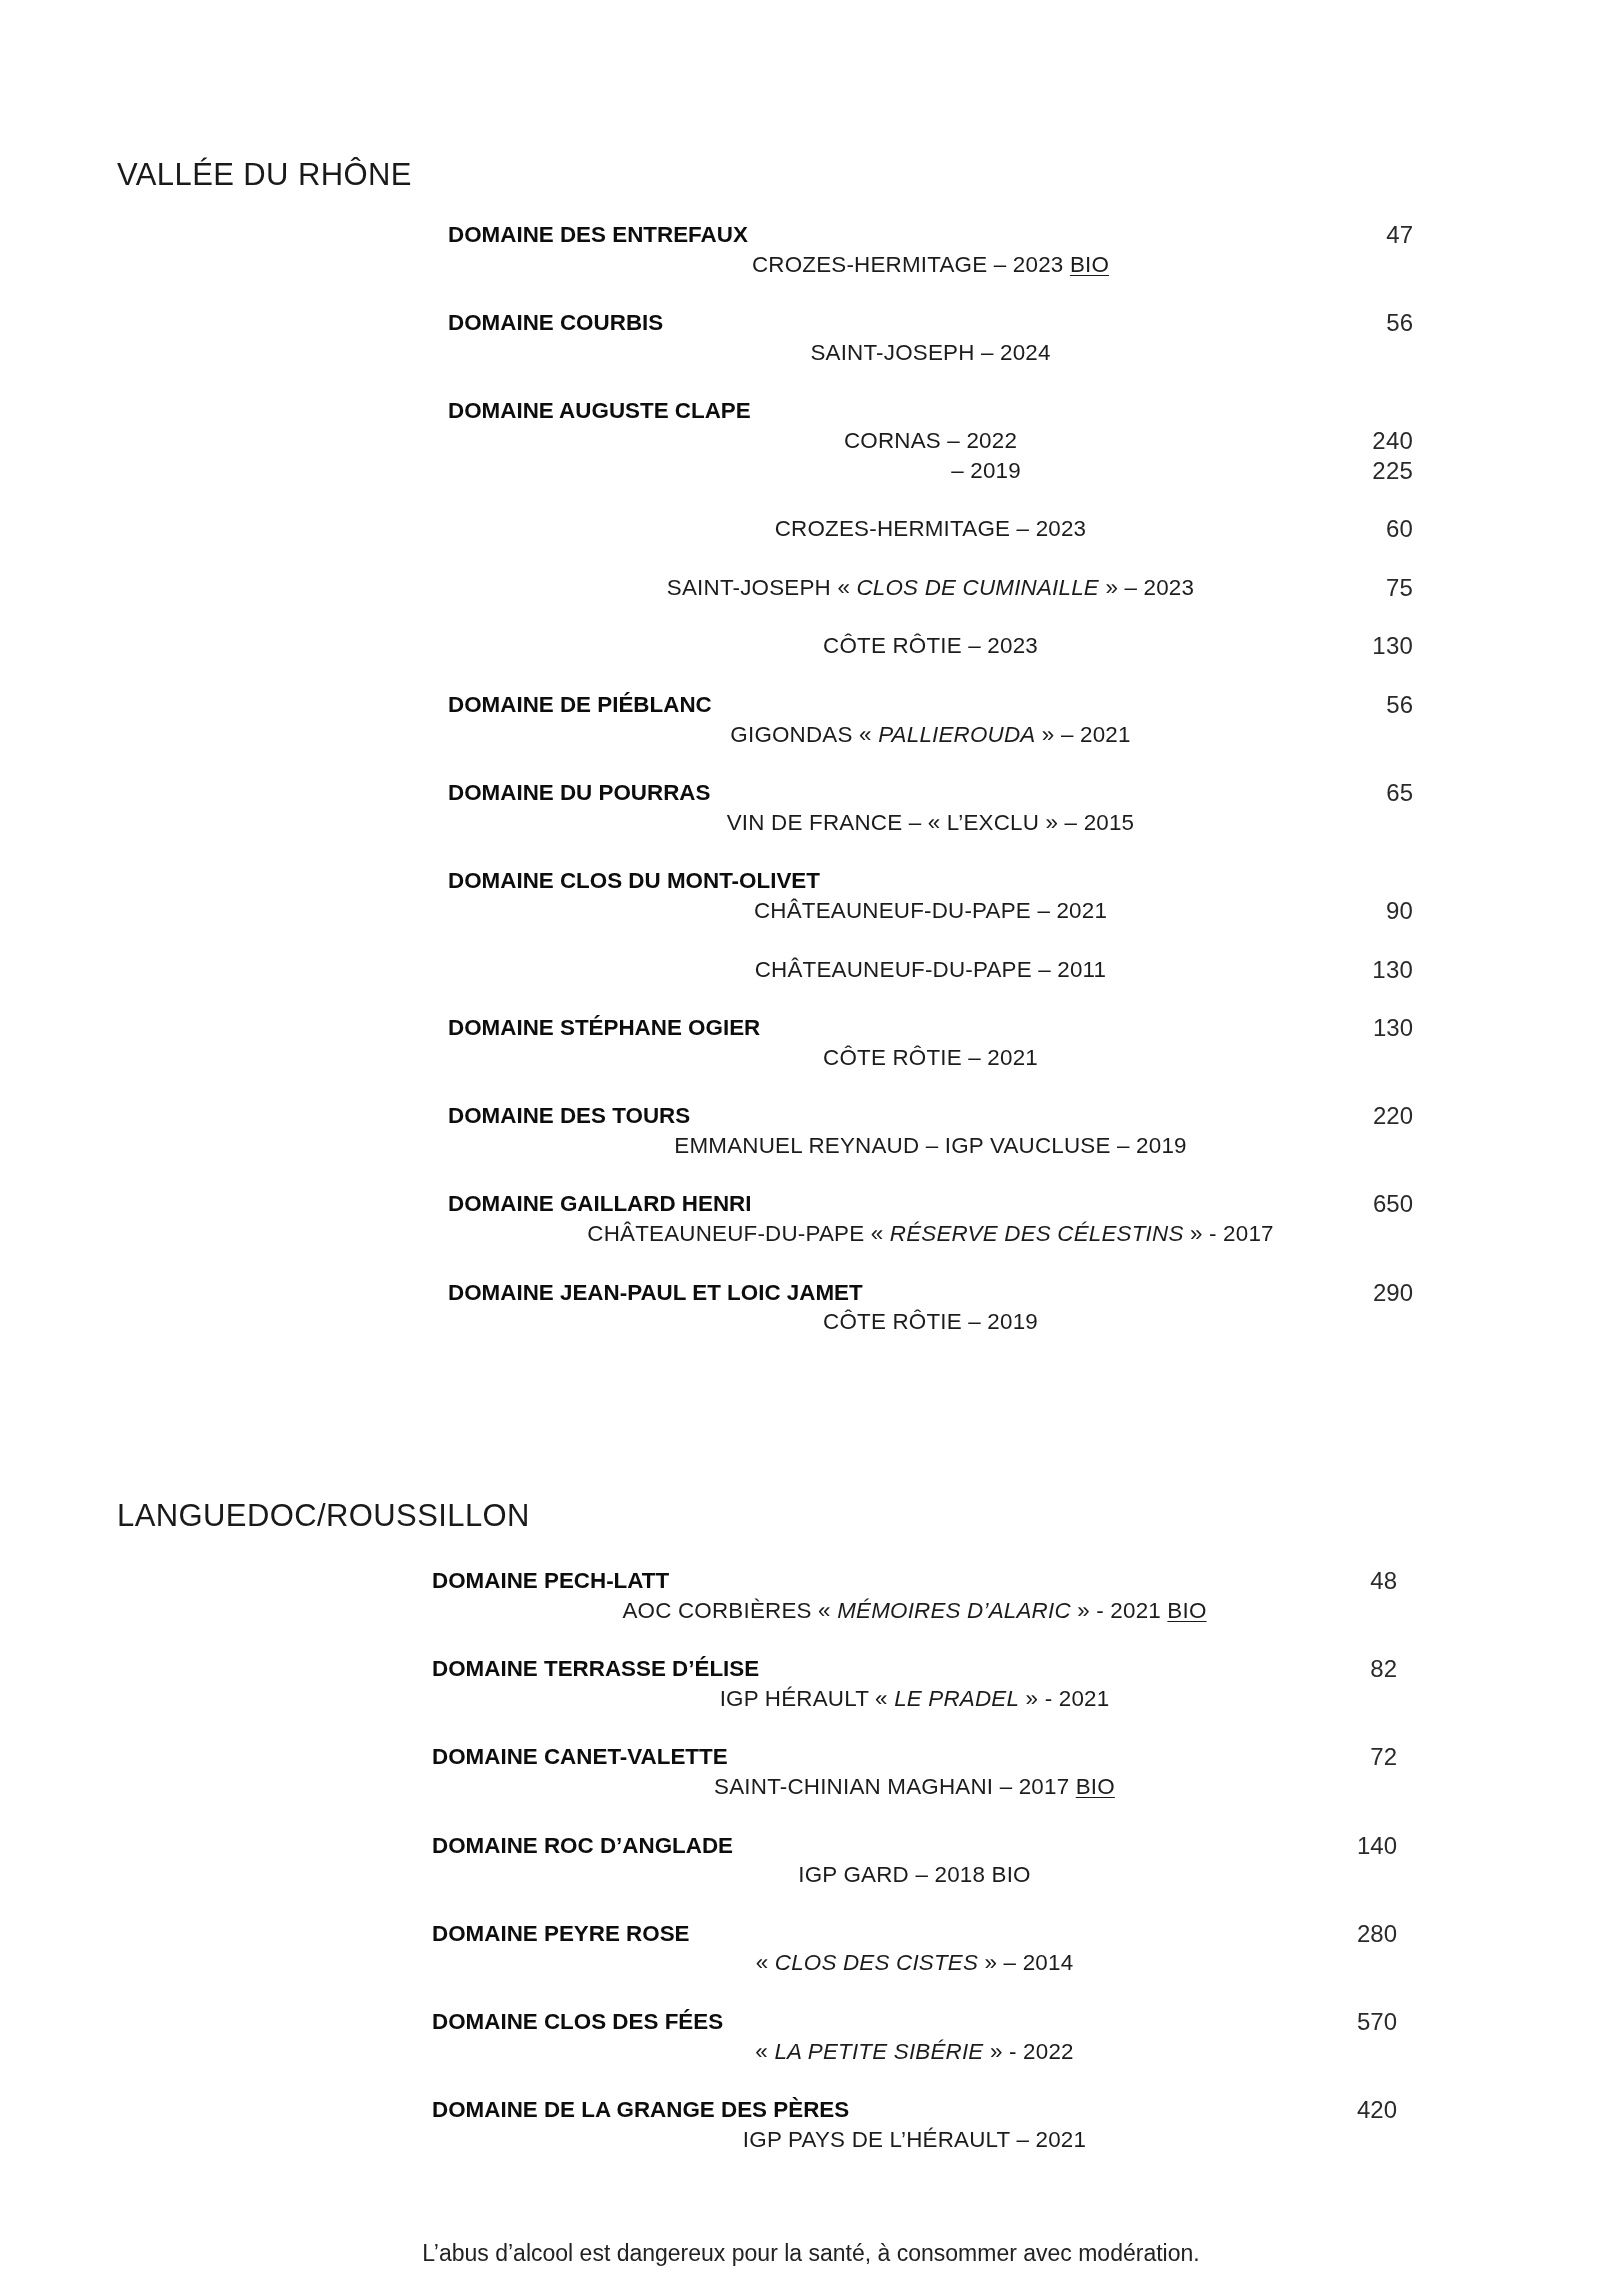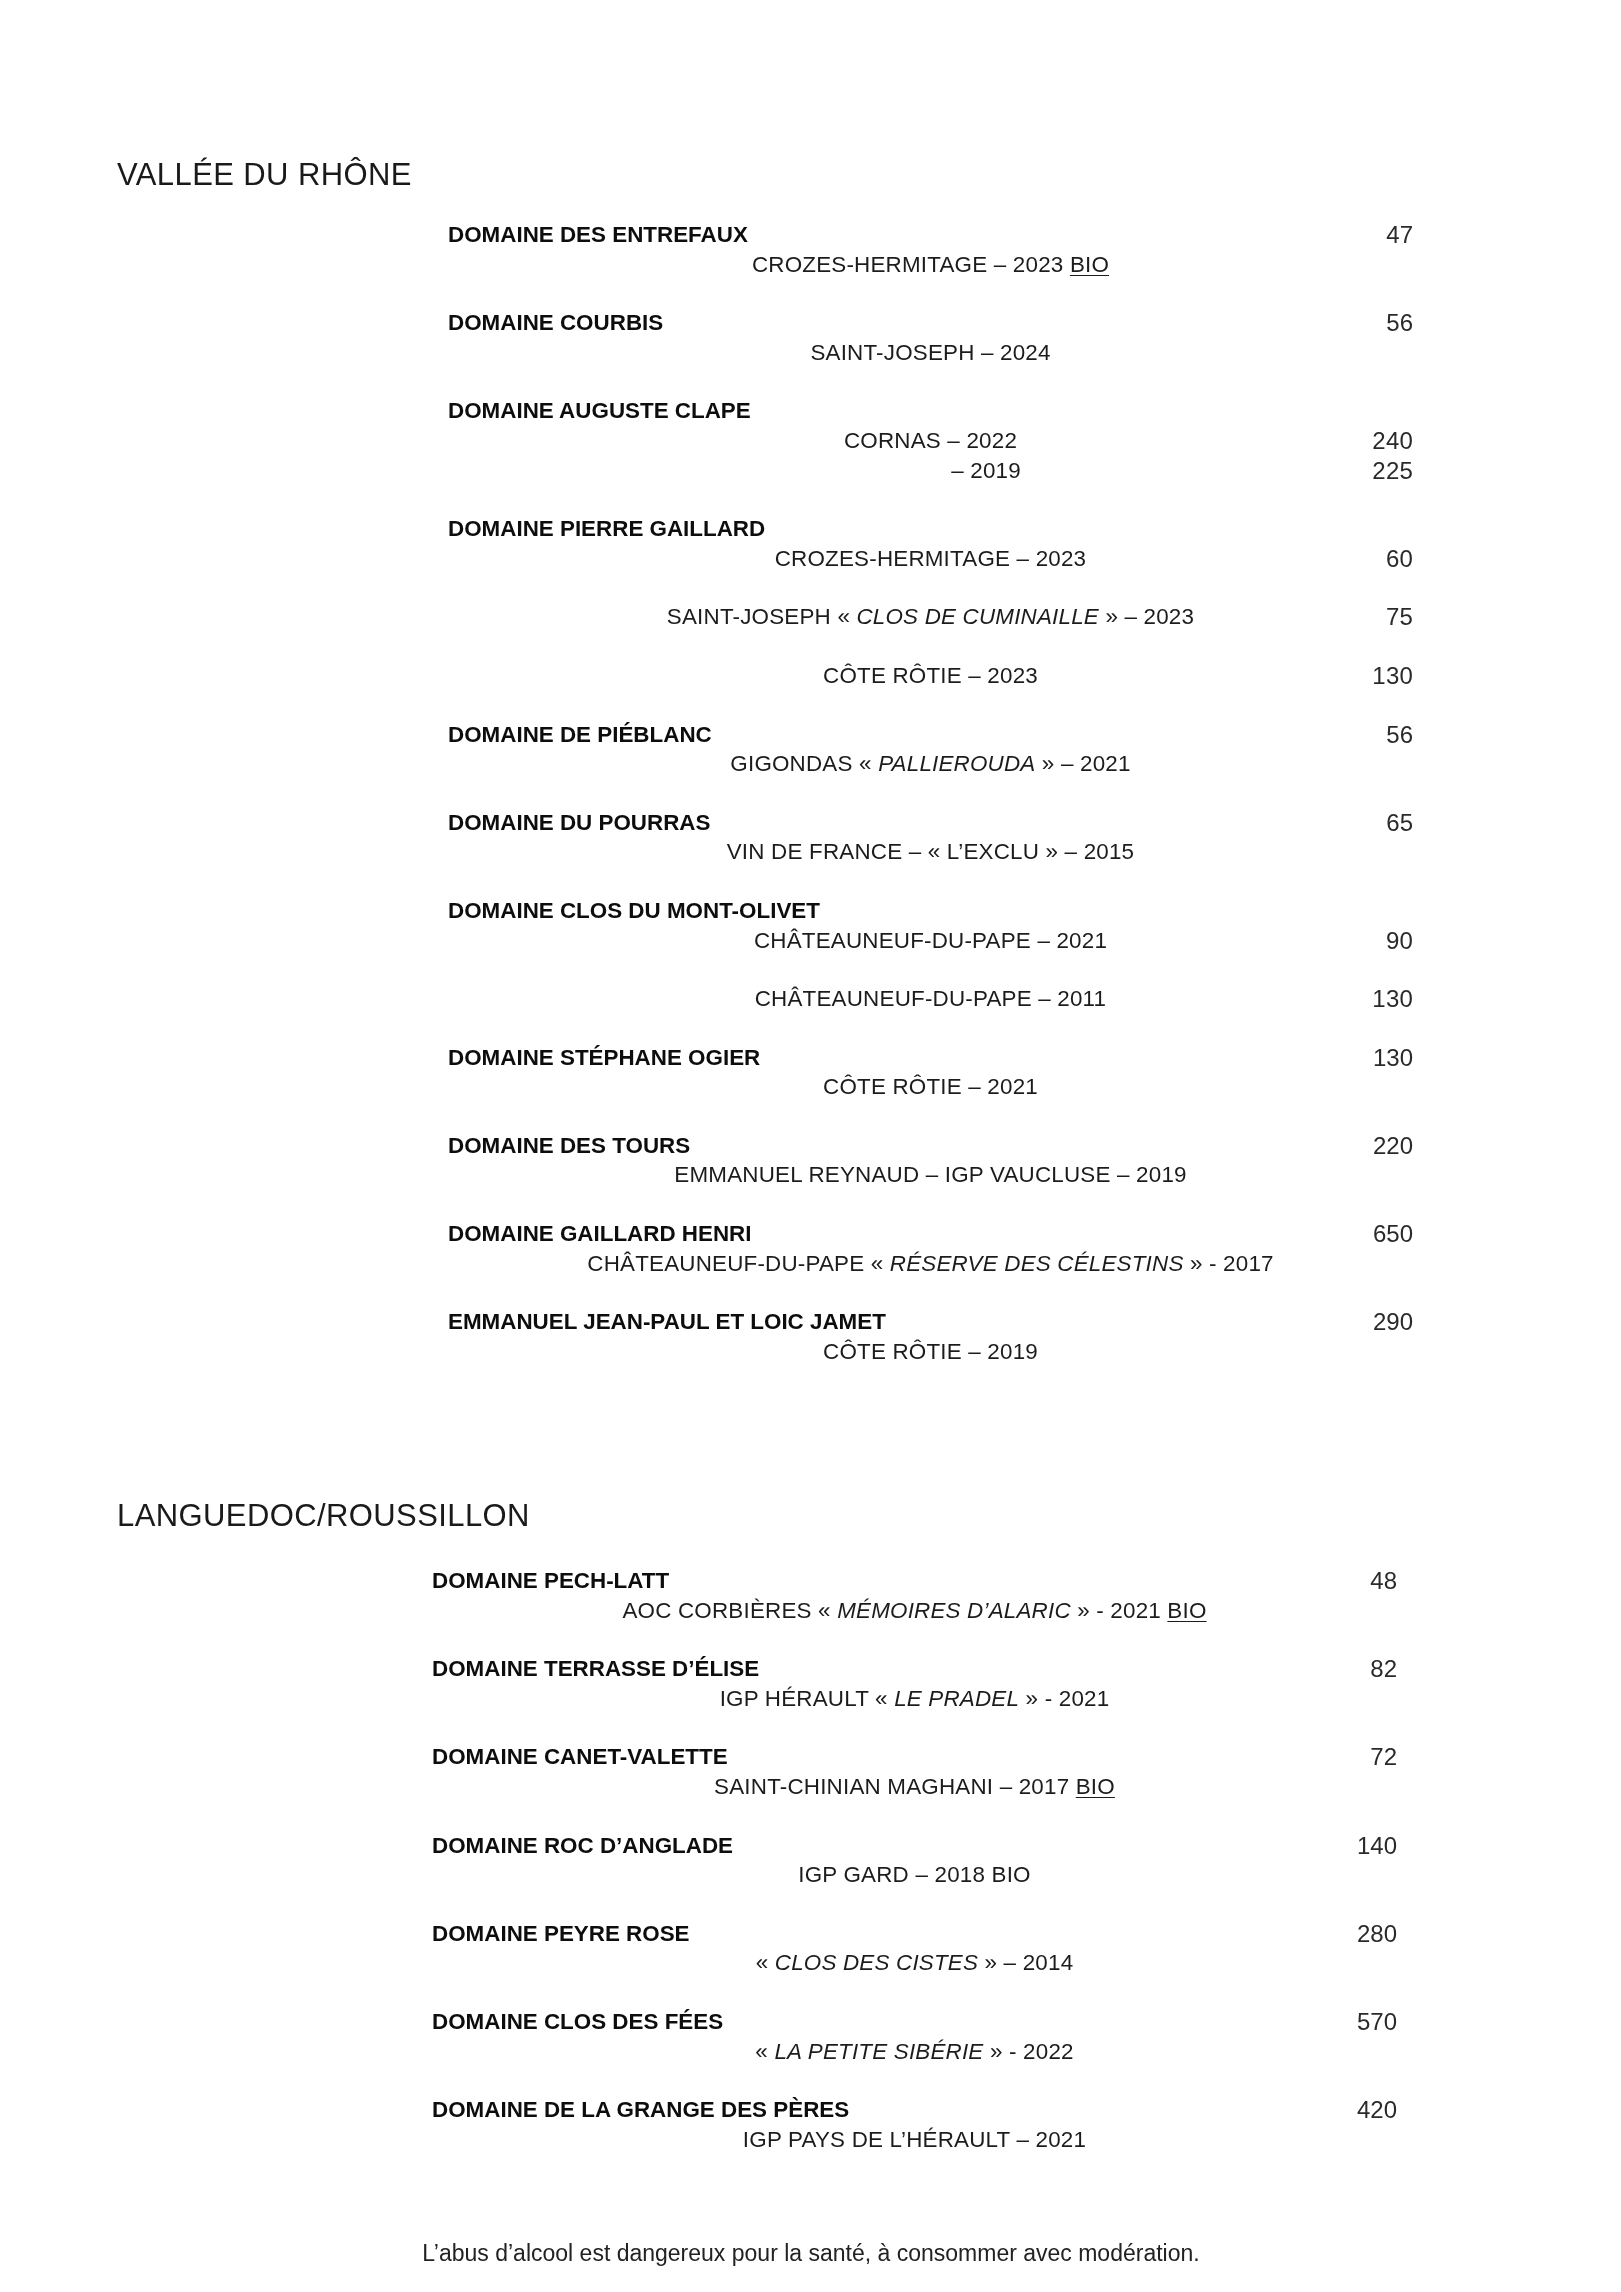--- a/index.html
+++ b/index.html
@@ -101,21 +101,20 @@
       <div class="entry">
         <div class="line bold"><span>DOMAINE COURBIS</span><span class="price">56</span></div>
         <div class="line regular"><span>SAINT-JOSEPH – 2024</span></div>
       </div>
       <div class="entry">
         <div class="line bold"><span>DOMAINE AUGUSTE CLAPE</span></div>
         <div class="line regular"><span>CORNAS – 2022</span><span class="price">240</span></div>
         <div class="line regular"><span class="indent"></span><span>– 2019</span><span class="price">225</span></div>
       </div>
       <div class="entry">
-        <div class="line bold"><span>DOMAINE PIERRE GAILLARD</span></div>
         <div class="line regular"><span>CROZES-HERMITAGE – 2023</span><span class="price">60</span></div>
       </div>
       <div class="entry">
         <div class="line regular"><span>SAINT-JOSEPH « </span><em>CLOS DE CUMINAILLE</em><span> » – 2023</span><span class="price">75</span></div>
       </div>
       <div class="entry">
         <div class="line regular"><span>CÔTE RÔTIE – 2023</span><span class="price">130</span></div>
       </div>
       <div class="entry">
         <div class="line bold"><span>DOMAINE DE PIÉBLANC</span><span class="price">56</span></div>
@@ -138,21 +137,21 @@
       </div>
       <div class="entry">
         <div class="line bold"><span>DOMAINE DES TOURS</span><span class="price">220</span></div>
         <div class="line regular"><span>EMMANUEL REYNAUD – IGP VAUCLUSE – 2019</span></div>
       </div>
       <div class="entry">
         <div class="line bold"><span>DOMAINE GAILLARD HENRI</span><span class="price">650</span></div>
         <div class="line regular"><span>CHÂTEAUNEUF-DU-PAPE « </span><em>RÉSERVE DES CÉLESTINS</em><span> » - 2017</span></div>
       </div>
       <div class="entry">
-        <div class="line bold"><span>EMMANUEL JEAN-PAUL ET LOIC JAMET</span><span class="price">290</span></div>
+        <div class="line bold"><span>DOMAINE JEAN-PAUL ET LOIC JAMET</span><span class="price">290</span></div>
         <div class="line regular"><span>CÔTE RÔTIE – 2019</span></div>
       </div>
     </div>
 </div>
 
 <div class="section" style="top:1490px;">
   <h2 class="section-title">LANGUEDOC/ROUSSILLON</h2>
   <div class="entries" style="top:76px;">
       <div class="entry">
         <div class="line bold"><span>DOMAINE PECH-LATT</span><span class="price">48</span></div>

